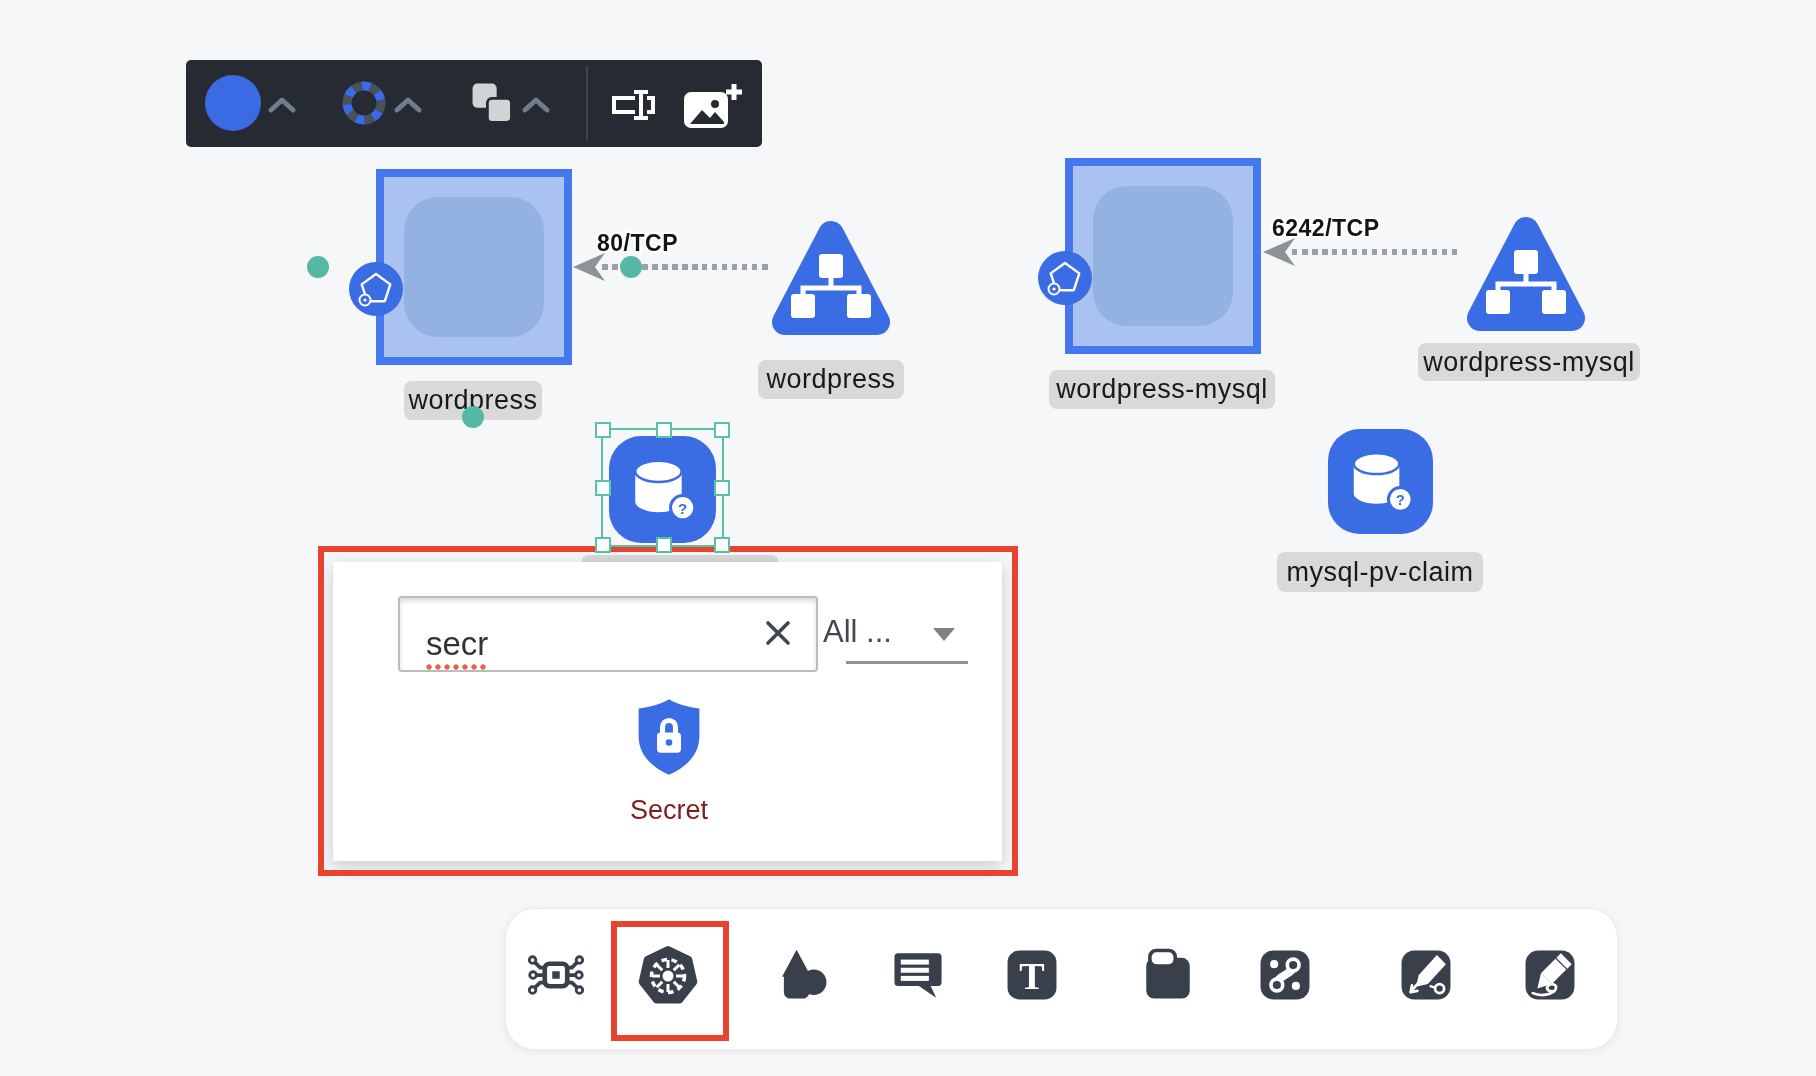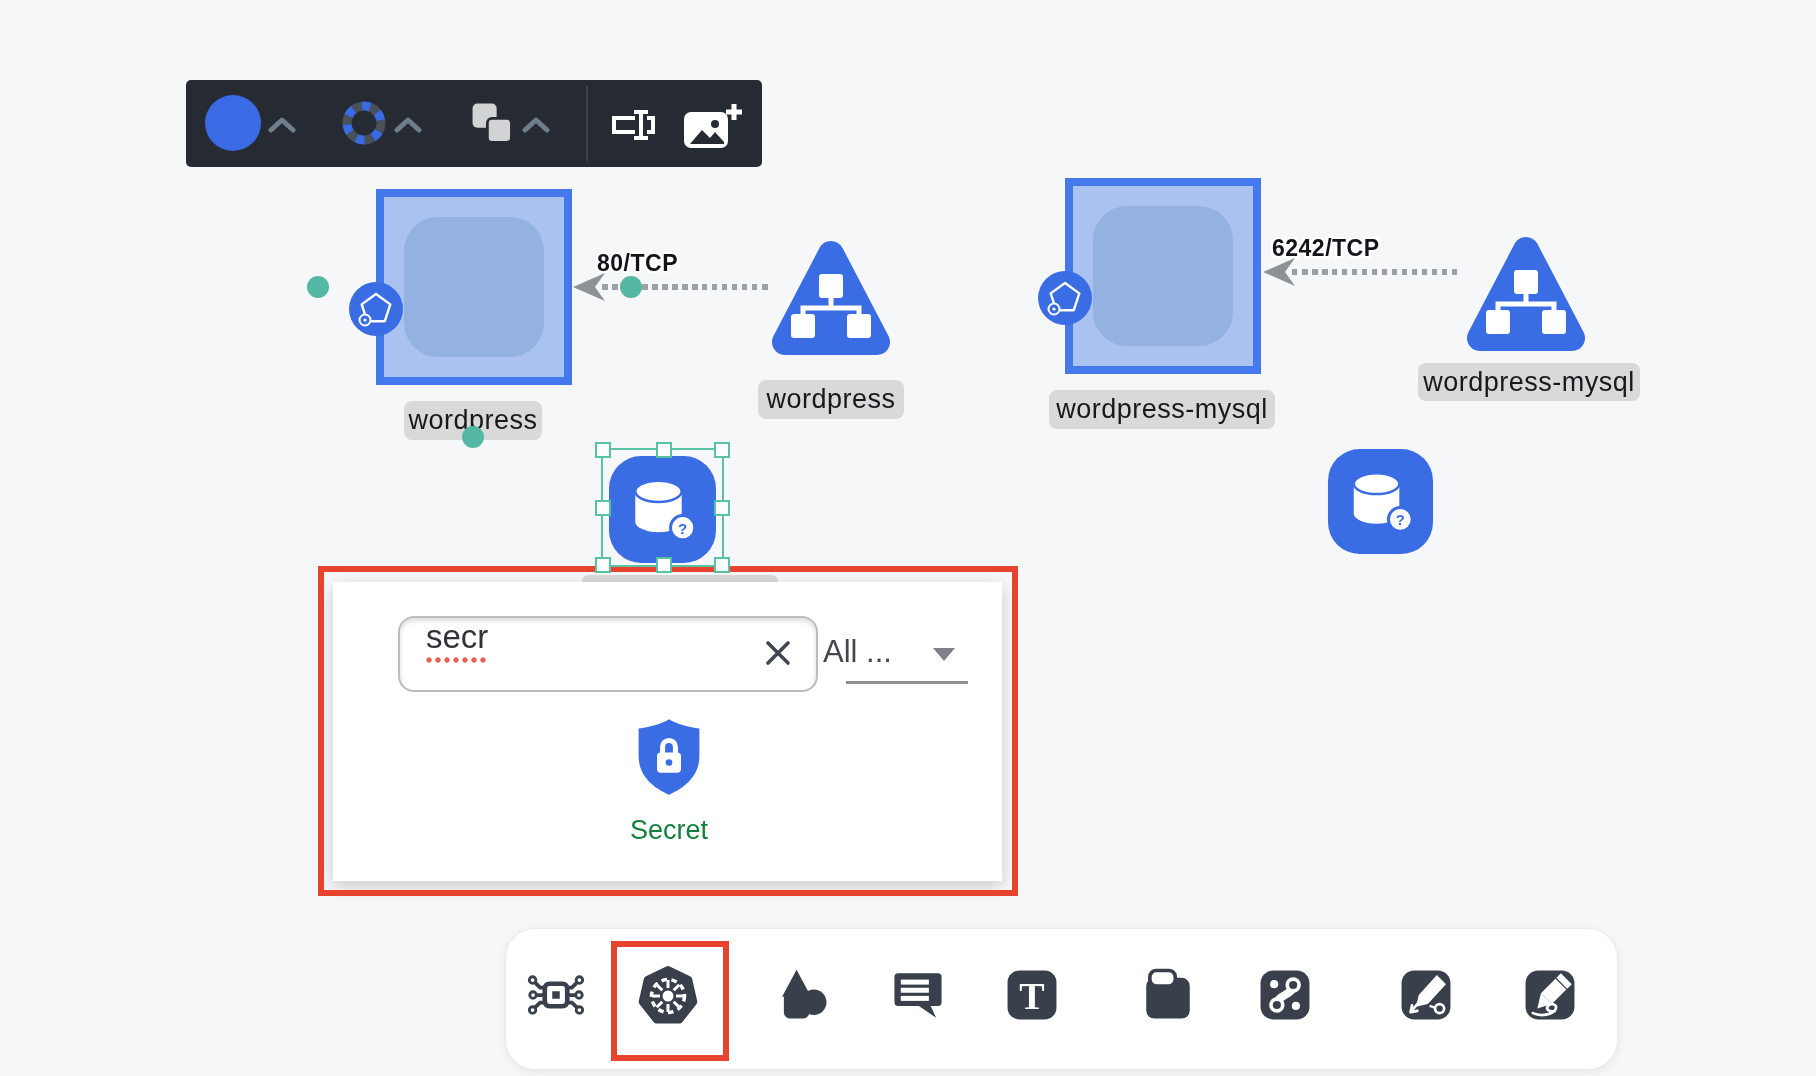--- a/index.html
+++ b/index.html
@@ -19,39 +19,39 @@
   .dotline{height:6px;background:repeating-linear-gradient(90deg,#9aa0a5 0 5.5px,rgba(0,0,0,0) 5.5px 10px);}
   .dot{width:22px;height:22px;border-radius:50%;background:#55b8a4;}
   .k8s-square{border:8px solid #4478ec;background:#aac2ef;}
   .k8s-square-inner{left:20px;top:20px;width:140px;height:140px;border-radius:34px;background:#93b1e1;position:absolute;}
   
   .sel-outline{border:2px solid #57c3a2;}
   .handle{width:12px;height:12px;background:#fff;border:2px solid #57c3a2;position:absolute;}
   
   .popup-red{border:6px solid #e7432e;z-index:5;}
   .panel{background:#fff;box-shadow:0 5px 16px rgba(0,0,0,.18);z-index:2;}
-  .search-input{background:#fff;border:2px solid #b9bcc0;border-radius:16px;
-                box-shadow:inset 0 3px 5px rgba(0,0,0,.14);display:flex;align-items:flex-start;}
+  .search-input{background:#fff;border:2px solid #b9bcc0;border-radius:4px;
+                box-shadow:inset 0 3px 5px rgba(0,0,0,.14);display:flex;align-items:flex-end;}
   .search-text{margin-left:26px;font-size:33px;color:#2f3338;display:inline-block;padding-bottom:7px;
                background-image:radial-gradient(circle at 3px 3px,#e8604f 2.3px,rgba(0,0,0,0) 3px);
                background-size:9px 6px;background-repeat:repeat-x;background-position:0 100%;}
   .dd-text{font-size:31px;color:#44474d;}
   .dd-line{height:3px;background:#8d9094;}
-  .result-name{font-size:27px;color:#15803d;text-align:center;}
+  .result-name{font-size:27px;color:#7f1d1d;text-align:center;}
   
   .bottom-bar{left:505px;top:908px;width:1111px;height:140px;background:#fff;border-radius:30px;
               border:1px solid #ececee;box-shadow:0 2px 8px rgba(0,0,0,.07);z-index:1;}
   .bb-divider{width:3px;height:100px;background:#2e343c;top:925px;}
   .red-box{border:6px solid #e7432e;z-index:3;}
   .gray-sliver{background:#d9d9d9;border-radius:6px;z-index:1;}
 </style>
 </head>
 <body>
 
-<div class="abs" style="left:0;top:0;width:1816px;height:952px;margin-top:20px;">
+<div class="abs" style="left:0;top:0;width:1816px;height:952px;">
 
   <div class="abs top-toolbar">
     <svg class="abs" style="left:18px;top:14px" width="58" height="58" viewBox="0 0 58 58">
         <circle cx="29" cy="29" r="28" fill="#3b6be4"></circle>
       </svg>
     <svg class="abs" style="left:82px;top:37px" width="28" height="16" viewBox="0 0 28 16">
         <polyline points="3,13 14,3 25,13" fill="none" stroke="#6f7e8c" stroke-width="5" stroke-linecap="round" stroke-linejoin="round"></polyline>
       </svg>
     <svg class="abs" style="left:150px;top:15px" width="56" height="56" viewBox="0 0 56 56">
       <circle cx="28" cy="28" r="17" fill="none" stroke="#4a5158" stroke-width="9" stroke-dasharray="8.6 8.6"></circle>
@@ -140,20 +140,21 @@
   </svg>
   <div class="abs node-label" style="left:1418px;top:343px;width:222px;height:38px;">wordpress-mysql</div>
 
   <svg class="abs" style="left:1327px;top:428px" width="107" height="107" viewBox="0 0 108 108">
     <rect x="1" y="1" width="106" height="106" rx="32" fill="#3a6de4"></rect>
     <path d="M27 36 V66 A23 10.5 0 0 0 73 66 V36 Z" fill="#fff"></path>
     <ellipse cx="50" cy="36" rx="23" ry="10.5" fill="#fff" stroke="#3a6de4" stroke-width="2.5"></ellipse>
     <circle cx="74" cy="72" r="12" fill="#fff" stroke="#3a6de4" stroke-width="3"></circle>
     <text x="74" y="78" text-anchor="middle" font-size="15" font-weight="bold" fill="#3a6de4" font-family="Liberation Sans, sans-serif">?</text>
   </svg>
+  <div class="abs node-label" style="left:1277px;top:552px;width:206px;height:40px;">mysql-pv-claim</div>
 
   <div class="abs gray-sliver" style="left:582px;top:555px;width:196px;height:16px;"></div>
   <svg class="abs" style="left:608px;top:435px;z-index:6" width="109" height="109" viewBox="0 0 108 108">
     <rect x="1" y="1" width="106" height="106" rx="32" fill="#3a6de4"></rect>
     <path d="M27 36 V66 A23 10.5 0 0 0 73 66 V36 Z" fill="#fff"></path>
     <ellipse cx="50" cy="36" rx="23" ry="10.5" fill="#fff" stroke="#3a6de4" stroke-width="2.5"></ellipse>
     <circle cx="74" cy="72" r="12" fill="#fff" stroke="#3a6de4" stroke-width="3"></circle>
     <text x="74" y="78" text-anchor="middle" font-size="15" font-weight="bold" fill="#3a6de4" font-family="Liberation Sans, sans-serif">?</text>
   </svg>
   <div class="abs sel-outline" style="left:601px;top:428px;width:119px;height:115px;z-index:6">

